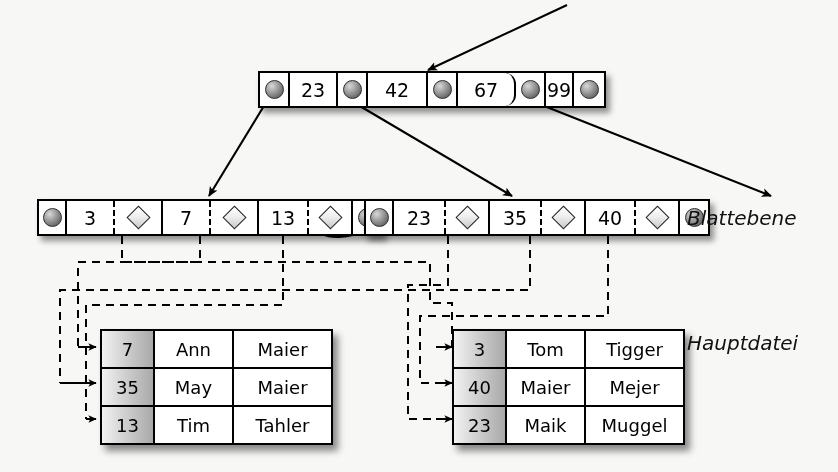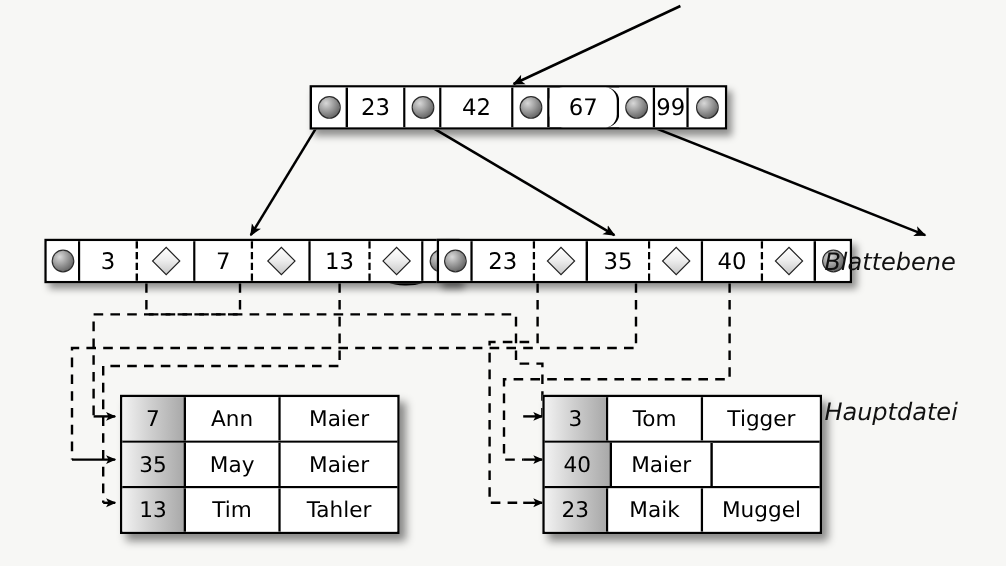--- a/index.html
+++ b/index.html
@@ -238,20 +238,21 @@
 
   <div class="dtable" style="left:452px; top:329px; width:233px;">
     <div class="drow">
       <div class="dcell keycol">3</div>
       <div class="dcell c2">Tom</div>
       <div class="dcell c3">Tigger</div>
     </div>
     <div class="drow">
       <div class="dcell keycol">40</div>
       <div class="dcell c2">Maier</div>
+      <div class="dcell c3">Mejer</div>
     </div>
     <div class="drow">
       <div class="dcell keycol">23</div>
       <div class="dcell c2">Maik</div>
       <div class="dcell c3">Muggel</div>
     </div>
   </div>
 
   <div class="sidelabel" style="left:687px; top:206px;">Blattebene</div>
   <div class="sidelabel" style="left:687px; top:331px;">Hauptdatei</div>

